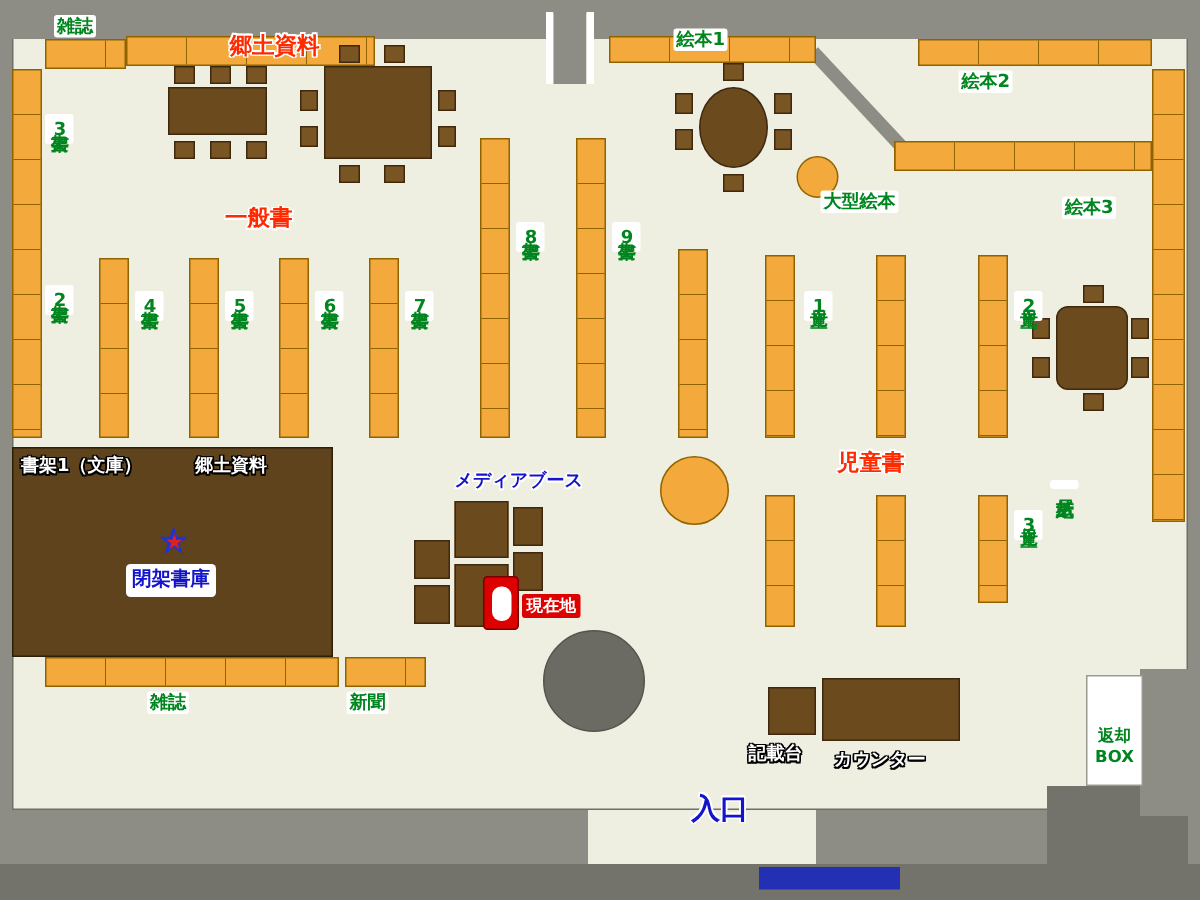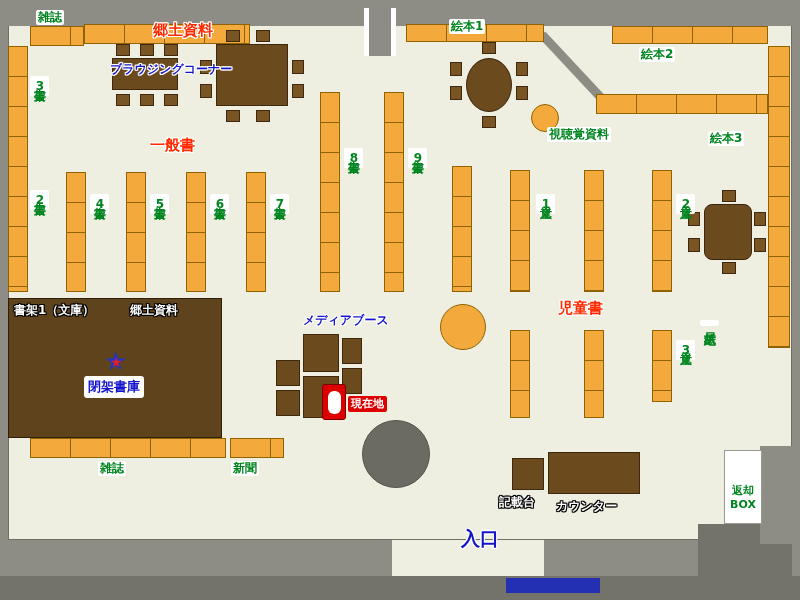--- a/index.html
+++ b/index.html
@@ -134,42 +134,41 @@
   </div>
 
   <div class="abs pillar" style="left:362px;top:420px;width:68px;height:68px;"></div>
   <div class="abs wood" style="left:512px;top:458px;width:32px;height:32px;"></div>
   <div class="abs wood" style="left:548px;top:452px;width:92px;height:42px;"></div>
 
   <div class="lbl lg" style="left:36px;top:10px;">雑誌</div>
   <div class="lbl lg" style="left:449px;top:19px;">絵本1</div>
   <div class="lbl lg" style="left:639px;top:47px;">絵本2</div>
   <div class="lbl lg" style="left:708px;top:131px;">絵本3</div>
-  <div class="lbl lg" style="left:547px;top:127px;">視聴覚資料</div>
+  <div class="lbl lg" style="left:547px;top:127px;">大型絵本</div>
   <div class="lbl lg" style="left:98px;top:461px;">雑誌</div>
   <div class="lbl lg" style="left:231px;top:461px;">新聞</div>
 
   <div class="lbl lgv" style="left:30px;top:76px;">書架3</div>
   <div class="lbl lgv" style="left:30px;top:190px;">書架2</div>
   <div class="lbl lgv" style="left:90px;top:194px;">書架4</div>
   <div class="lbl lgv" style="left:150px;top:194px;">書架5</div>
   <div class="lbl lgv" style="left:210px;top:194px;">書架6</div>
   <div class="lbl lgv" style="left:270px;top:194px;">書架7</div>
   <div class="lbl lgv" style="left:344px;top:148px;">書架8</div>
   <div class="lbl lgv" style="left:408px;top:148px;">書架9</div>
   <div class="lbl lgv" style="left:536px;top:194px;">児童1</div>
   <div class="lbl lgv" style="left:676px;top:194px;">児童2</div>
   <div class="lbl lgv" style="left:676px;top:340px;">児童3</div>
   <div class="lbl lgv" style="left:700px;top:320px;">紙芝居</div>
 
   <div class="lbl lred halo-w" style="left:153px;top:21px;">郷土資料</div>
   <div class="lbl lred halo-w" style="left:150px;top:136px;">一般書</div>
   <div class="lbl lred halo-w" style="left:558px;top:299px;">児童書</div>
 
-  <div class="lbl lblue halo-w" style="left:110px;top:61px;">ブラウジングコーナー</div>
   <div class="lbl lblue halo-w" style="left:303px;top:312px;">メディアブース</div>
   <div class="lbl lblue halo-w" style="left:461px;top:526px;font-size:19px;">入口</div>
 
   <div class="lbl lwhite halo-b" style="left:14px;top:302px;text-align:right;">書架1（文庫）</div>
   <div class="lbl lwhite halo-b" style="left:130px;top:302px;">郷土資料</div>
   <div class="lbl lwhite halo-b" style="left:499px;top:494px;">記載台</div>
   <div class="lbl lwhite halo-b" style="left:556px;top:498px;">カウンター</div>
 
   <div class="lbl curloc" style="left:348px;top:396px;">現在地</div>
 

